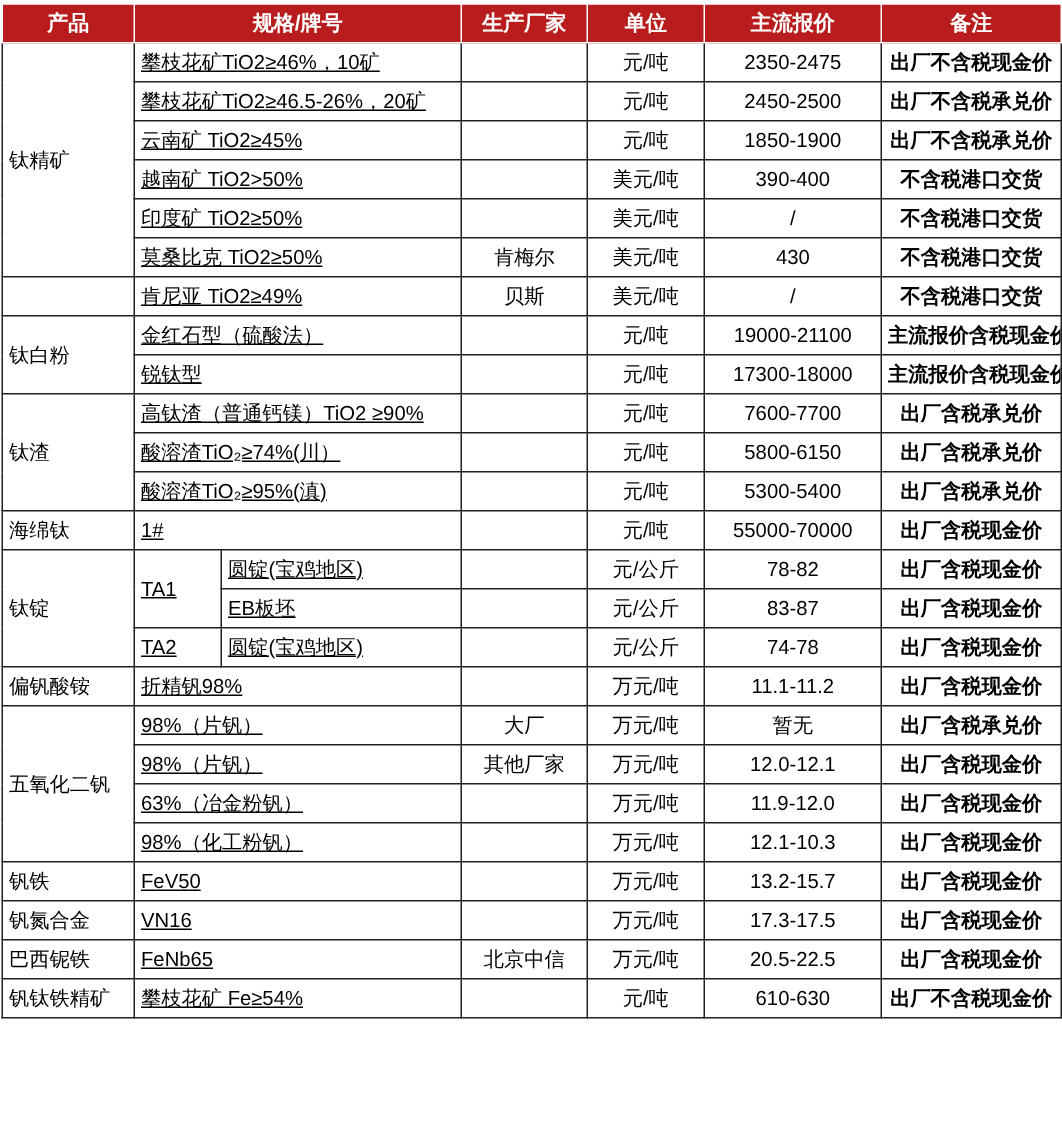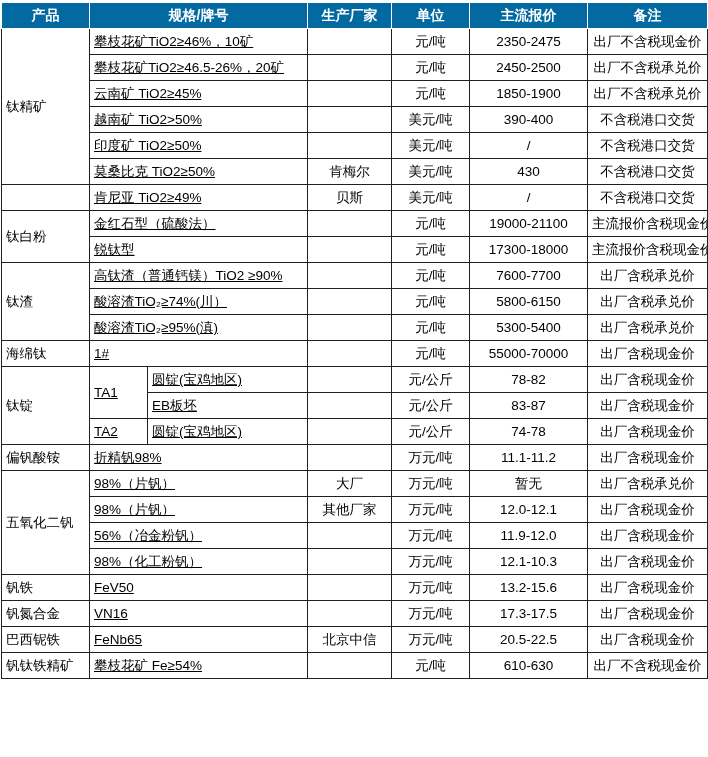--- a/index.html
+++ b/index.html
@@ -21,21 +21,21 @@
   }
   #price-table col.c-product   { width: 88px; }
   #price-table col.c-spec      { width: 58px; }
   #price-table col.c-spec2     { width: 160px; }
   #price-table col.c-maker     { width: 84px; }
   #price-table col.c-unit      { width: 78px; }
   #price-table col.c-price     { width: 118px; }
   #price-table col.c-remark    { width: 120px; }
 
   #price-table th {
-    background: #0369a1;
+    background: #b91c1c;
     color: #ffffff;
     font-size: 14px;
     font-weight: bold;
     text-align: center;
     height: 25px;
     border: 1px solid #ffffff;
     padding: 0 2px;
     white-space: nowrap;
   }
   #price-table td {
@@ -46,21 +46,21 @@
     vertical-align: middle;
     white-space: nowrap;
     overflow: hidden;
   }
   td.c-left   { text-align: left; text-decoration: underline; }
   td.c-center { text-align: center; }
   td.grp {
     text-align: left;
     font-size: 14px;
   }
-  td.small { font-size: 12.5px; }
+  td.small { font-size: 12.5px; font-weight: bold; }
 </style>
 </head>
 <body>
 
 <table id="price-table">
   <colgroup>
     <col class="c-product">
       <col class="c-spec">
       <col class="c-spec2">
       <col class="c-maker">
@@ -216,39 +216,39 @@
         <td class="c-center small">出厂含税承兑价</td>
       </tr>
       <tr>
         <td class="c-left" colspan="2">98%（片钒）</td>
         <td class="c-center">其他厂家</td>
         <td class="c-center">万元/吨</td>
         <td class="c-center">12.0-12.1</td>
         <td class="c-center small">出厂含税现金价</td>
       </tr>
       <tr>
-        <td class="c-left" colspan="2">56%（冶金粉钒）</td>
+        <td class="c-left" colspan="2">63%（冶金粉钒）</td>
         <td class="c-center"></td>
         <td class="c-center">万元/吨</td>
         <td class="c-center">11.9-12.0</td>
         <td class="c-center small">出厂含税现金价</td>
       </tr>
       <tr>
         <td class="c-left" colspan="2">98%（化工粉钒）</td>
         <td class="c-center"></td>
         <td class="c-center">万元/吨</td>
         <td class="c-center">12.1-10.3</td>
         <td class="c-center small">出厂含税现金价</td>
       </tr>
       <tr>
         <td class="grp">钒铁</td>
         <td class="c-left" colspan="2">FeV50</td>
         <td class="c-center"></td>
         <td class="c-center">万元/吨</td>
-        <td class="c-center">13.2-15.6</td>
+        <td class="c-center">13.2-15.7</td>
         <td class="c-center small">出厂含税现金价</td>
       </tr>
       <tr>
         <td class="grp">钒氮合金</td>
         <td class="c-left" colspan="2">VN16</td>
         <td class="c-center"></td>
         <td class="c-center">万元/吨</td>
         <td class="c-center">17.3-17.5</td>
         <td class="c-center small">出厂含税现金价</td>
       </tr>

